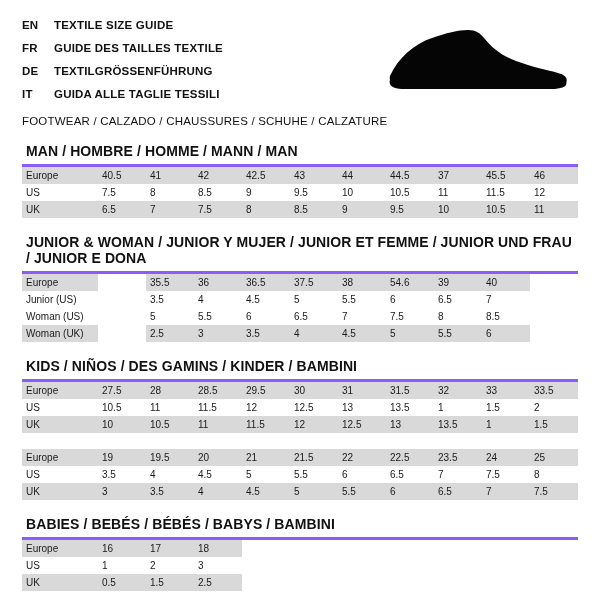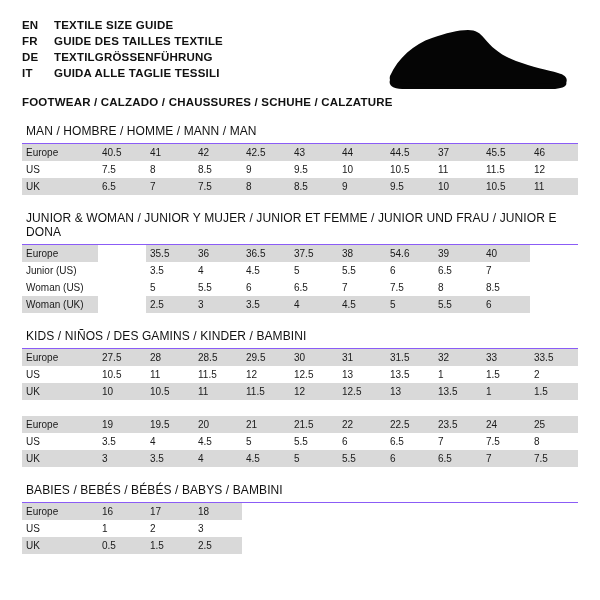--- a/index.html
+++ b/index.html
@@ -24,21 +24,21 @@
 
   
   .header {
     display: flex;
     align-items: flex-start;
     justify-content: space-between;
   }
   .lang-block {
     display: flex;
     flex-direction: column;
-    gap: 1px;
+    gap: 8px;
     padding-top: 2px;
   }
   .lang-row {
     display: flex;
     font-size: 11.5px;
     line-height: 15px;
     font-weight: bold;
     letter-spacing: 0.2px;
   }
   .lang-code {
@@ -50,35 +50,35 @@
   }
   .shoe-wrap {
     width: 190px;
     height: 80px;
     position: relative;
     margin-right: 8px;
   }
 
   .section-title {
     font-size: 11.5px;
-    font-weight: bold;
+    font-weight: normal;
     letter-spacing: 0.2px;
-    margin-top: 0;
+    margin-top: 13px;
   }
 
   
   .group {
     margin-top: 16px;
   }
   .group-title {
-    font-size: 12px;
-    font-weight: normal;
+    font-size: 14px;
+    font-weight: bold;
     letter-spacing: 0.1px;
     padding: 0 0 5px 4px;
-    border-bottom: 1px solid #8b5cf6;
+    border-bottom: 3px solid #8b5cf6;
   }
   table {
     border-collapse: collapse;
     width: 100%;
     table-layout: fixed;
   }
   td {
     font-size: 10px;
     height: 17px;
     padding: 0 0 0 4px;

